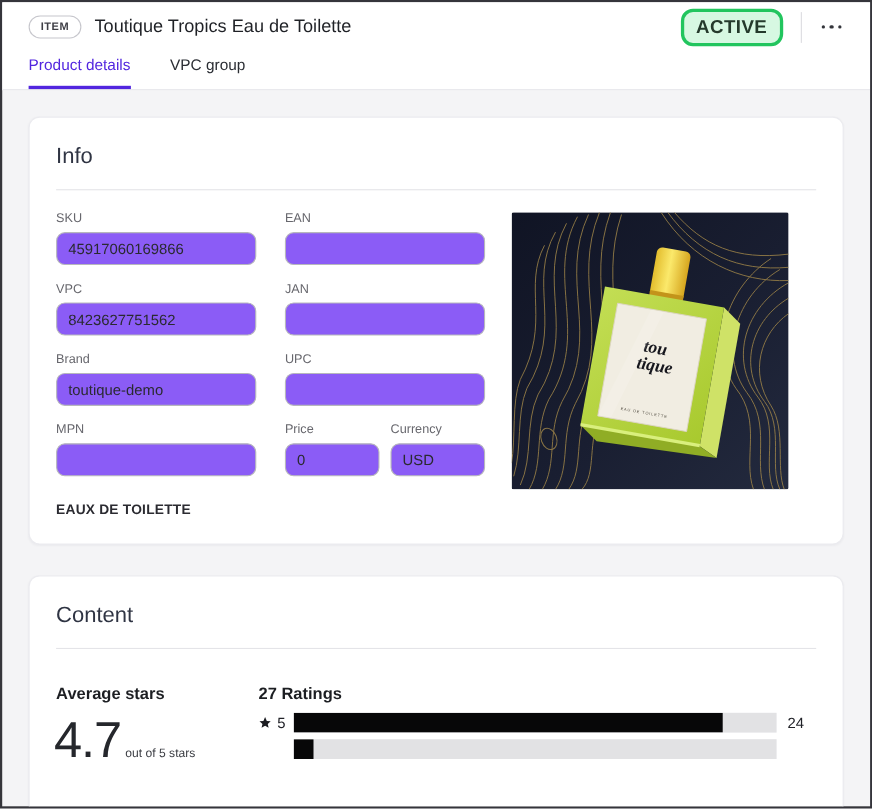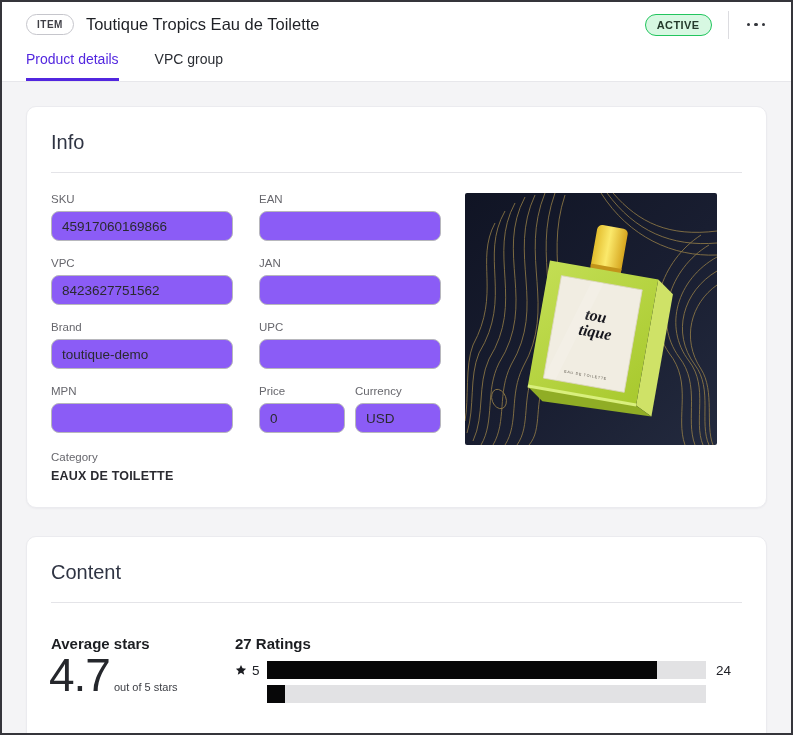--- a/index.html
+++ b/index.html
@@ -14,22 +14,22 @@
   
   .header { background:#fff; padding:0 24px; border-bottom:1px solid #e7e7eb; }
   .header-row { display:flex; align-items:center; padding-top:17px; height:28px; }
   .item-badge {
     font-size:10px; font-weight:bold; letter-spacing:.5px; color:#3f3f46;
     border:1px solid #c6c6cc; border-radius:11px; padding:4px 10px; background:#fff;
   }
   .page-title { font-size:16.5px; color:#1f2126; margin-left:12px; flex:1;
     white-space:nowrap; overflow:hidden; }
   .status-badge {
-    font-size:11px; font-weight:bold; letter-spacing:.4px; color:#253a2c;
-    background:#d7f8e2; border:1px solid #22c55e; border-radius:11px; padding:4px 11px;
+    font-size:17px; font-weight:bold; letter-spacing:.4px; color:#253a2c;
+    background:#d7f8e2; border:3px solid #22c55e; border-radius:11px; padding:4px 11px;
   }
   .header-vdivider { width:1px; height:28px; background:#dcdce0; margin:0 16px; }
   .dots { display:flex; gap:4px; align-items:center; cursor:pointer; padding:4px 2px; }
   .dots i { width:3.5px; height:3.5px; border-radius:50%; background:#33353b; display:block; }
   .tabs { display:flex; margin-top:21px; }
   .tab { font-size:14px; color:#2b2e34; padding-bottom:11px; margin-right:36px; cursor:pointer; }
   .tab.active { color:var(--accent); border-bottom:3px solid var(--accent); font-weight:400; }
   
   .main { padding:24px; }
   .card {
@@ -51,21 +51,21 @@
   .price-currency { display:flex; gap:10px; }
   .price-currency .half { width:86px; }
   .category-block { grid-column:1 / span 2; margin-top:2px; }
   .category-value { font-size:12.5px; font-weight:bold; color:#2b2b31; letter-spacing:.2px; margin-top:5px; }
   .product-image { width:252px; height:252px; margin-left:24px; flex:none; border-radius:2px; overflow:hidden; }
   
   .content-card { margin-top:28px; height:400px; }
   .content-body { display:flex; margin-top:32px; }
   .avg-block { width:184px; flex:none; }
   .avg-label { font-size:15px; font-weight:bold; color:#1c1e22; }
-  .avg-value-row { display:flex; align-items:baseline; margin-left:-2px; }
+  .avg-value-row { display:flex; align-items:baseline; margin-top:10px; margin-left:-2px; }
   .avg-value { font-size:46px; color:#25272c; letter-spacing:-1px; line-height:1; }
   .avg-suffix { font-size:11px; color:#3c3e44; margin-left:4px; }
   .ratings-block { flex:1; }
   .ratings-heading { font-size:15px; font-weight:bold; color:#1c1e22; margin-bottom:9px; }
   .rating-row { display:flex; align-items:center; margin-bottom:6px; }
   .star-cell { display:flex; align-items:center; width:32px; flex:none; }
   .star-cell svg { display:block; margin-right:5px; }
   .star-num { font-size:13.5px; color:#212228; }
   .bar-track { flex:1; height:18px; background:#e2e2e4; position:relative; overflow:hidden; }
   .bar-fill { height:100%; background:#070708; }
@@ -136,21 +136,20 @@
             <label class="field-label">Price</label>
             <input class="field-input" readonly="" value="0" style="">
           </div>
           <div class="half">
             <label class="field-label">Currency</label>
             <input class="field-input" readonly="" value="USD" style="">
           </div>
         </div>
 
         <div class="category-block">
-          <label class="field-label">Category</label>
           <div class="category-value">EAUX DE TOILETTE</div>
         </div>
       </div>
 
       <div class="product-image">
         <svg width="252" height="252" viewBox="0 0 252 252">
           <defs>
             <linearGradient id="bg" x1="0" y1="0" x2="1" y2="1">
               <stop offset="0" stop-color="#101424"></stop>
               <stop offset="0.55" stop-color="#191e31"></stop>

